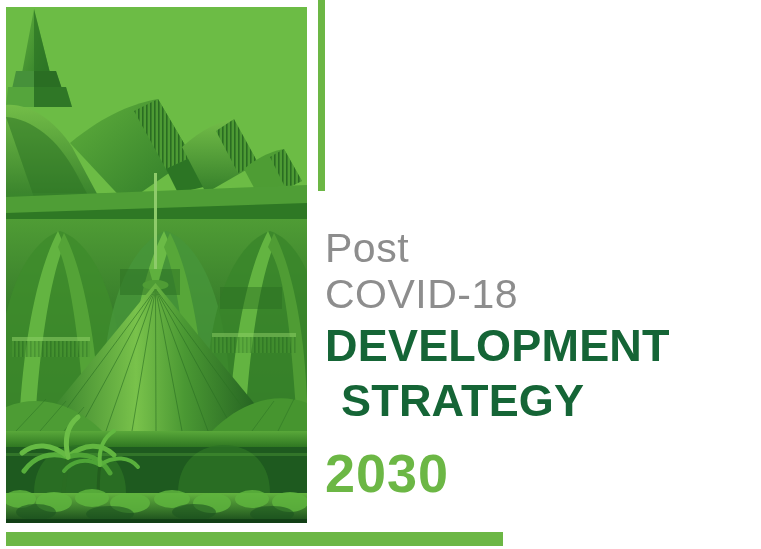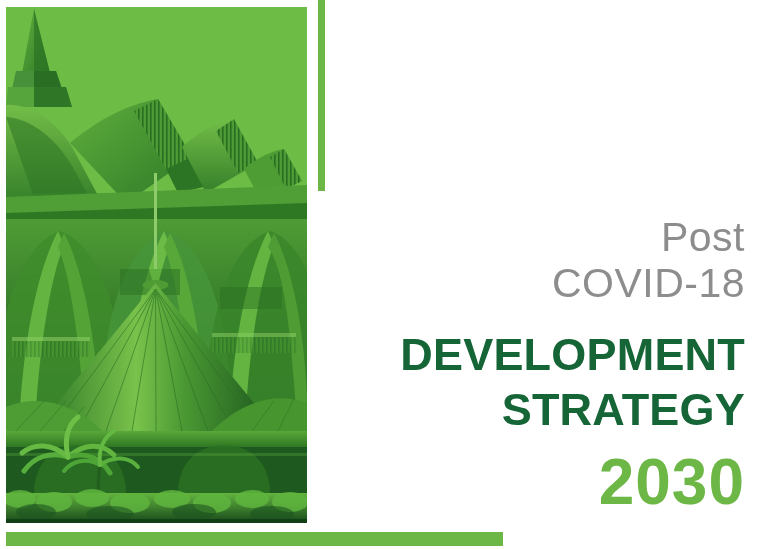--- a/index.html
+++ b/index.html
@@ -45,45 +45,44 @@
     top: 532px;
     width: 497px;
     height: 14px;
     background: #6cb745;
   }
 
   
   #titles {
     position: absolute;
     left: 325px;
-    top: 214px;
+    top: 225px;
     width: 420px;
-    text-align: right;
   }
   .t-light {
     color: #8d8d8d;
     font-size: 41px;
     font-weight: 400;
     letter-spacing: 0.5px;
     line-height: 46px;
     white-space: nowrap;
   }
   .t-dark {
     color: #156536;
     font-size: 45px;
     font-weight: 700;
     letter-spacing: 0.2px;
     line-height: 58px;
     white-space: nowrap;
   }
-  #line-devel { margin-top: 20px; }
+  #line-devel { margin-top: 0; }
   #line-strat { margin-top: -3px; margin-left: 16px; }
   .t-year {
     color: #6cb745;
-    font-size: 64px;
+    font-size: 54px;
     font-weight: 700;
     letter-spacing: 1px;
     line-height: 62px;
     margin-top: 12px;
     white-space: nowrap;
   }
 </style>
 </head>
 <body>
 

